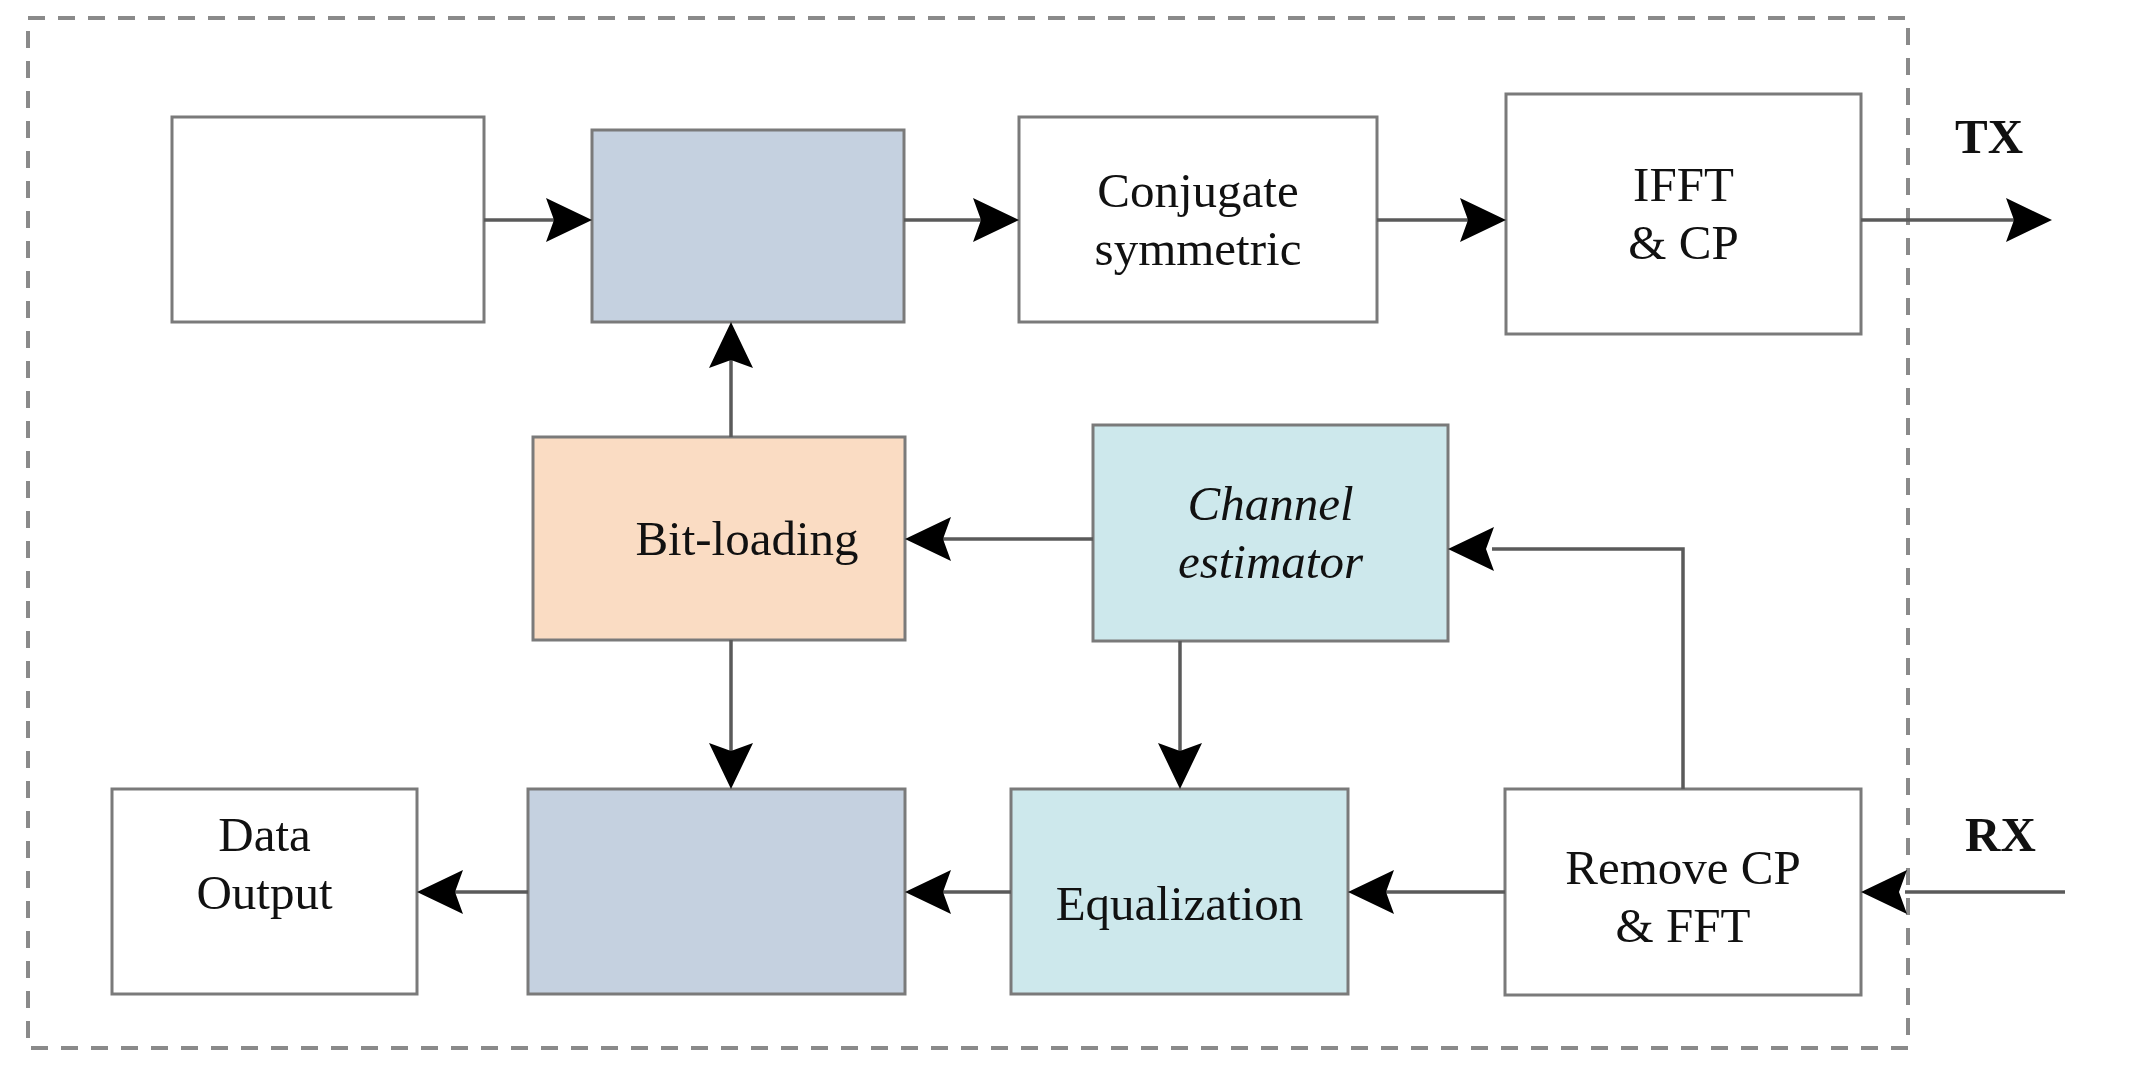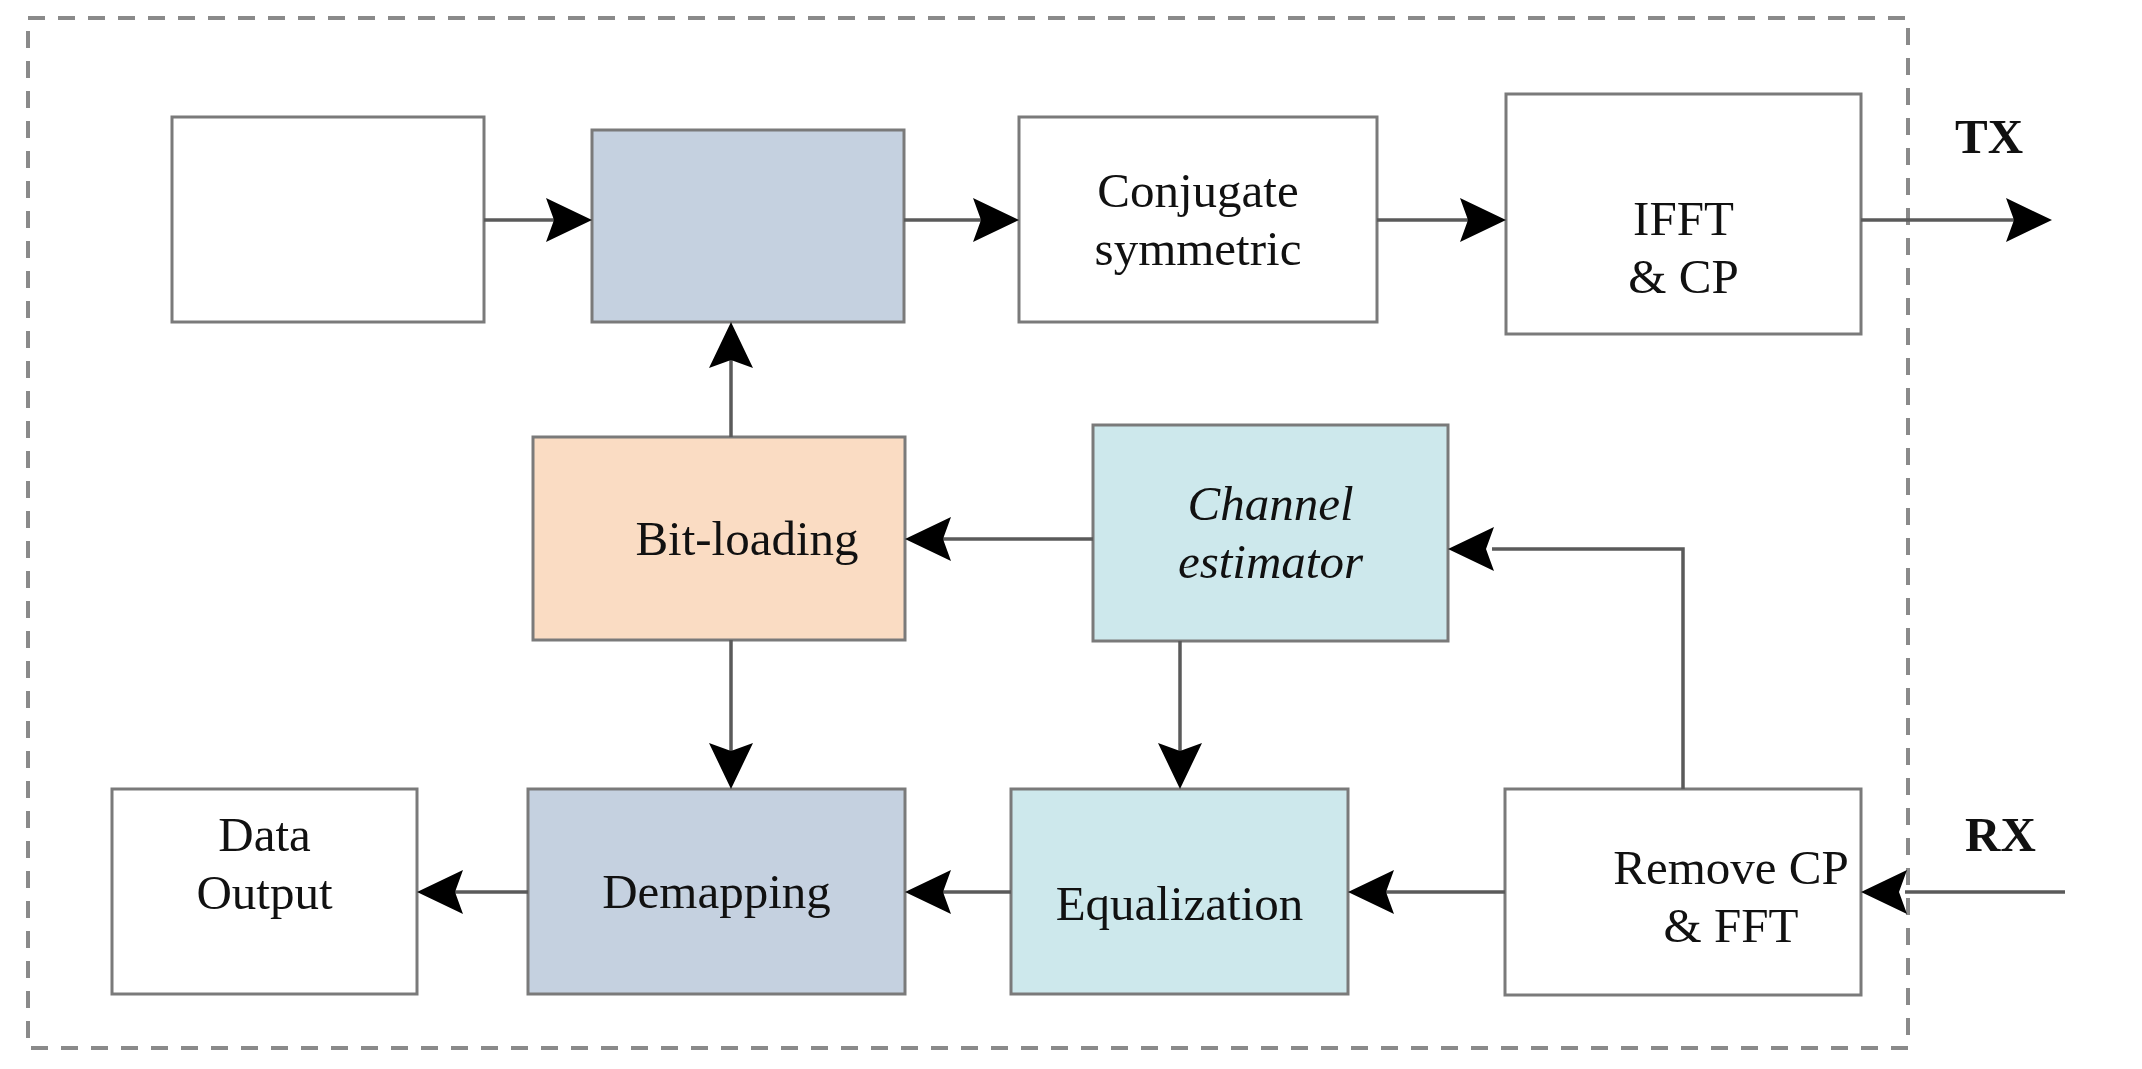--- a/index.html
+++ b/index.html
@@ -148,35 +148,34 @@
       <polygon class="arrow-head" points="417,892 463,870 455,892 463,914"></polygon>
     </g>
 
   </svg>
 
 
 
   <div class="box-label" style="left:1019px; top:117px; width:358px; height:205px;">Conjugate
 symmetric</div>
 
-  <div class="box-label" style="left:1506px; top:94px; width:355px; height:240px;margin-top:34px;">IFFT
+  <div class="box-label" style="left:1506px; top:94px; width:355px; height:240px;">IFFT
 &amp; CP</div>
 
   <div class="box-label" style="left:561px; top:437px; width:372px; height:203px;">Bit-loading</div>
 
   <div class="box-label" style="left:1093px; top:425px; width:355px; height:216px;font-style:italic;">Channel
 estimator</div>
 
   <div class="box-label" style="left:112px; top:789px; width:305px; height:149px;">Data
 Output</div>
 
-  <div class="box-label" style="left:528px; top:789px; width:377px; height:205px;">Demapping</div>
 
   <div class="box-label" style="left:1011px; top:801px; width:337px; height:205px;">Equalization</div>
 
-  <div class="box-label" style="left:1505px; top:789px; width:356px; height:216px;padding-left:48px;">Remove CP
+  <div class="box-label" style="left:1505px; top:789px; width:356px; height:216px;">Remove CP
 &amp; FFT</div>
 
   <div class="port-label" style="left:1955px; top:112px;">TX</div>
 
   <div class="port-label" style="left:1965px; top:810px;">RX</div>
 
 </div>
 
 </body></html>

